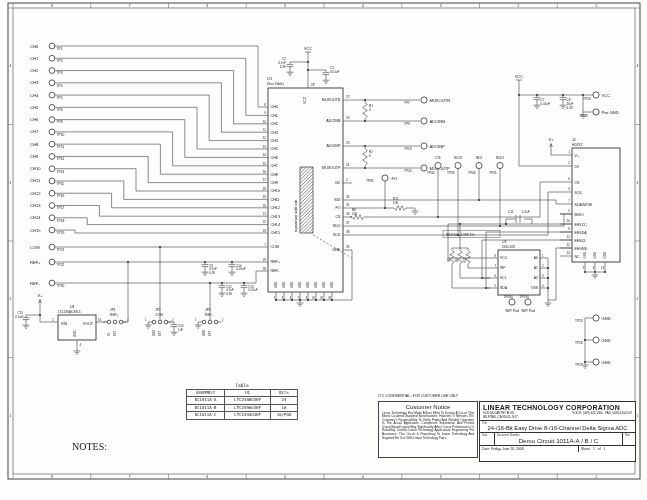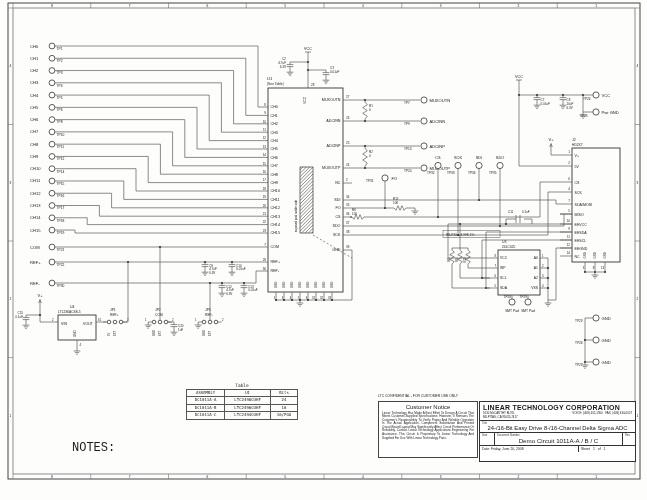--- a/index.html
+++ b/index.html
@@ -25,21 +25,21 @@
   .tb-lab{font-size:2.7px;color:#333;padding:0.5px 2px 0 2px;}
   .tb-title{font-size:5.8px;text-align:center;padding:0 2px 1.5px 2px;}
   .tb-doc{display:flex;}
   .tb-doc .sz{width:14px;border-right:0.6px solid #333;}
   .tb-doc .dn{flex:1;}
   .tb-doc .rv{width:12px;border-left:0.6px solid #333;}
   .tb-docnum{font-size:6.2px;text-align:center;padding:0 0 1.5px 0;}
   .tb-bot{display:flex;font-size:3.4px;}
   .tb-bot .dt{flex:1;padding:1px 2px;border-right:0.6px solid #333;}
   .tb-bot .sh{width:52px;padding:1px 2px;display:flex;gap:3px;}
-  .notes{position:absolute;left:24px;top:441px;font-family:Liberation Mono, monospace;font-size:12px;padding-left:48px;}
+  .notes{position:absolute;left:24px;top:441px;font-family:Liberation Serif, serif;font-size:10px;padding-left:48px;}
 </style>
 </head>
 <body>
 
 <div class="sheet">
   <svg id="schsvg" width="647" height="500" viewBox="0 0 647 500">
       <rect x="8" y="3" width="632" height="476" fill="none" stroke="#444" stroke-width="1"></rect>
       <rect x="13" y="8" width="622" height="466" fill="none" stroke="#444" stroke-width="0.6"></rect>
       <path d="M13,3V8M13,474v5" fill="none" stroke="#5a5a5a" stroke-width="0.5"></path>
       <text x="51.875" y="6.6" font-size="3.2" text-anchor="middle" fill="#555">8</text>

